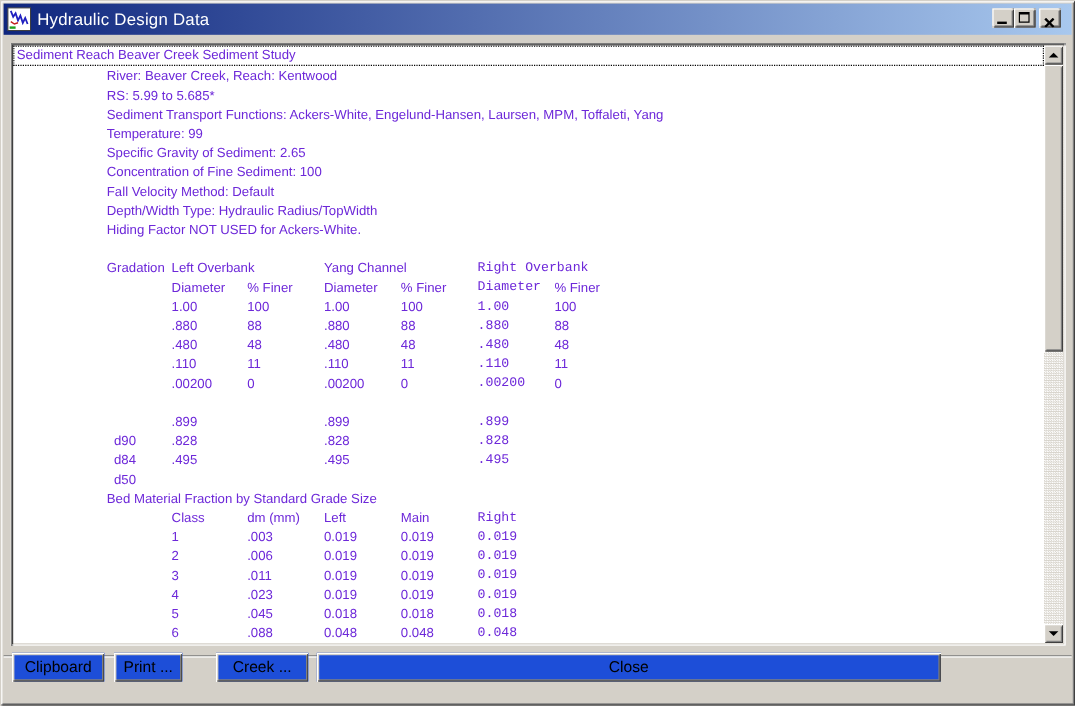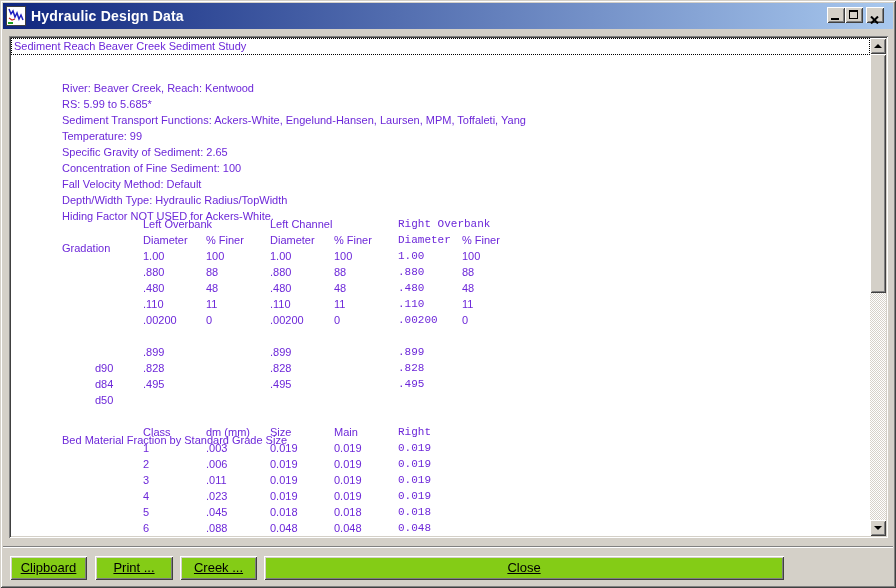--- a/index.html
+++ b/index.html
@@ -3,52 +3,52 @@
 <meta charset="utf-8">
 <style>
   html,body{margin:0;padding:0;}
   body{width:896px;height:588px;overflow:hidden;font-family:"Liberation Sans",sans-serif;background:#d4d0c8;}
   #window{position:absolute;left:0;top:0;width:896px;height:588px;background:#d4d0c8;
     box-shadow:inset 1px 1px 0 #d4d0c8,inset -1px -1px 0 #404040,inset 2px 2px 0 #ffffff,inset -2px -2px 0 #808080;}
   
   #titlebar{position:absolute;left:3px;top:3px;width:890px;height:26px;
     background:linear-gradient(to right,#0f267e,#a8c8ee);display:flex;align-items:center;padding-left:3px;box-sizing:border-box;}
   #titlebar .app-icon{width:20px;height:20px;margin-right:5px;flex:0 0 auto;}
-  #title-text{color:#ffffff;font-size:14px;font-weight:bold;letter-spacing:0.2px;white-space:nowrap;}
+  #title-text{color:#ffffff;font-size:14px;font-weight:normal;letter-spacing:0.2px;white-space:nowrap;}
   .win-btn{position:absolute;top:7px;width:18px;height:16px;background:#d4d0c8;
     box-shadow:inset 1px 1px 0 #ffffff,inset -1px -1px 0 #404040,inset 2px 2px 0 #d4d0c8,inset -2px -2px 0 #808080;}
   #btn-min{left:827px;} #btn-max{left:845px;} #btn-x{left:866px;}
   .glyph-min{position:absolute;left:4px;bottom:3px;width:8px;height:2px;background:#000;}
   .glyph-max{position:absolute;left:4px;top:3px;width:9px;height:9px;box-sizing:border-box;border:1px solid #000;border-top:2px solid #000;}
   .glyph-x{position:absolute;left:4px;top:3px;}
   
   #listbox{position:absolute;left:9px;top:36px;width:879px;height:502px;background:#ffffff;
     box-shadow:inset 1px 1px 0 #808080,inset -1px -1px 0 #ffffff,inset 2px 2px 0 #404040,inset -2px -2px 0 #d4d0c8;}
   #report-content{position:absolute;left:2px;top:2px;width:859px;height:498px;overflow:hidden;font-size:11px;color:#6d28d9;}
   .line{position:absolute;left:0;width:100%;height:16px;line-height:16px;}
   .line span{position:absolute;top:0;white-space:nowrap;}
   #focus-row{position:absolute;left:0;top:0;width:859px;height:17px;box-sizing:border-box;border:1px dotted #000;line-height:15px;}
-  #focus-row span{position:absolute;left:2px;top:0;white-space:nowrap;} .x1{left:51px;margin-top:24px;} .xd{left:84px;margin-top:16px;} .x2{left:132px;} .x3{left:195px;}
+  #focus-row span{position:absolute;left:2px;top:0;white-space:nowrap;} .x1{left:78px;} .xd{left:84px;margin-top:16px;} .x2{left:132px;} .x3{left:195px;}
   .x4{left:259px;} .x5{left:323px;} .x6{left:387px;font-family:Liberation Mono, monospace;} .x7{left:451px;}
   
   #scrollbar{position:absolute;top:2px;right:2px;width:16px;height:498px;
     background:conic-gradient(#ffffff 90deg,#d6d2ca 90deg 180deg,#ffffff 180deg 270deg,#d6d2ca 270deg) 0 0/2px 2px;}
   .sb-btn{position:absolute;left:0;width:16px;height:16px;background:#d4d0c8;
     box-shadow:inset 1px 1px 0 #ffffff,inset -1px -1px 0 #404040,inset 2px 2px 0 #d4d0c8,inset -2px -2px 0 #808080;}
   #sb-up{top:0;} #sb-down{bottom:0;}
   .tri-up{position:absolute;left:4px;top:6px;width:0;height:0;border-left:4px solid transparent;border-right:4px solid transparent;border-bottom:4px solid #000;}
   .tri-down{position:absolute;left:4px;top:6px;width:0;height:0;border-left:4px solid transparent;border-right:4px solid transparent;border-top:4px solid #000;}
   #sb-thumb{position:absolute;left:0;top:16px;width:16px;height:239px;background:#d4d0c8;
     box-shadow:inset 1px 1px 0 #ffffff,inset -1px -1px 0 #404040,inset 2px 2px 0 #d4d0c8,inset -2px -2px 0 #808080;}
   
   #bottom-groove{position:absolute;left:3px;top:546px;width:890px;height:2px;border-top:1px solid #808080;border-bottom:1px solid #ffffff;box-sizing:border-box;}
-  .btn{position:absolute;top:556px;height:24px;background:#84cc16;font-size:13px;color:#000;text-align:center;line-height:24px;
-    box-shadow:inset 1px 1px 0 #ffffff,inset -1px -1px 0 #404040,inset 2px 2px 0 #d4d0c8,inset -2px -2px 0 #808080;cursor:default;text-decoration:underline;}
+  .btn{position:absolute;top:544px;height:24px;background:#1d4ed8;font-size:13px;color:#000;text-align:center;line-height:24px;
+    box-shadow:inset 1px 1px 0 #ffffff,inset -1px -1px 0 #404040,inset 2px 2px 0 #d4d0c8,inset -2px -2px 0 #808080;cursor:default;}
   #btn-clipboard{left:10px;width:77px;}
-  #btn-print{left:95px;width:78px;}
+  #btn-print{left:95px;width:57px;}
   #btn-file{left:180px;width:77px;}
   #btn-close{left:264px;width:520px;}
 </style>
 </head>
 <body>
 
 <div id="window">
 
   <div id="titlebar">
     <span class="app-icon">
@@ -107,21 +107,21 @@
       <div class="line" style="top:130px">
           <span class="x1">Depth/Width Type: Hydraulic Radius/TopWidth</span>
         </div>
       <div class="line" style="top:146px">
           <span class="x1">Hiding Factor NOT USED for Ackers-White.</span>
         </div>
 
       <div class="line" style="top:178px">
         <span class="x1">Gradation</span>
         <span class="x2">Left Overbank</span>
-        <span class="x4">Left Channel</span>
+        <span class="x4">Yang Channel</span>
         <span class="x6">Right Overbank</span>
       </div>
       <div class="line" style="top:194px">
         <span class="x2">Diameter</span>
         <span class="x3">% Finer</span>
         <span class="x4">Diameter</span>
         <span class="x5">% Finer</span>
         <span class="x6">Diameter</span>
         <span class="x7">% Finer</span>
       </div>
@@ -185,21 +185,21 @@
         <span class="x4">.495</span>
         <span class="x6">.495</span>
       </div>
 
       <div class="line" style="top:370px">
         <span class="x1">Bed Material Fraction by Standard Grade Size</span>
       </div>
       <div class="line" style="top:386px">
         <span class="x2">Class</span>
         <span class="x3">dm (mm)</span>
-        <span class="x4">Size</span>
+        <span class="x4">Left</span>
         <span class="x5">Main</span>
         <span class="x6">Right</span>
       </div>
       <div class="line" style="top:402px">
         <span class="x2">1</span>
         <span class="x3">.003</span>
         <span class="x4">0.019</span>
         <span class="x5">0.019</span>
         <span class="x6">0.019</span>
       </div>

